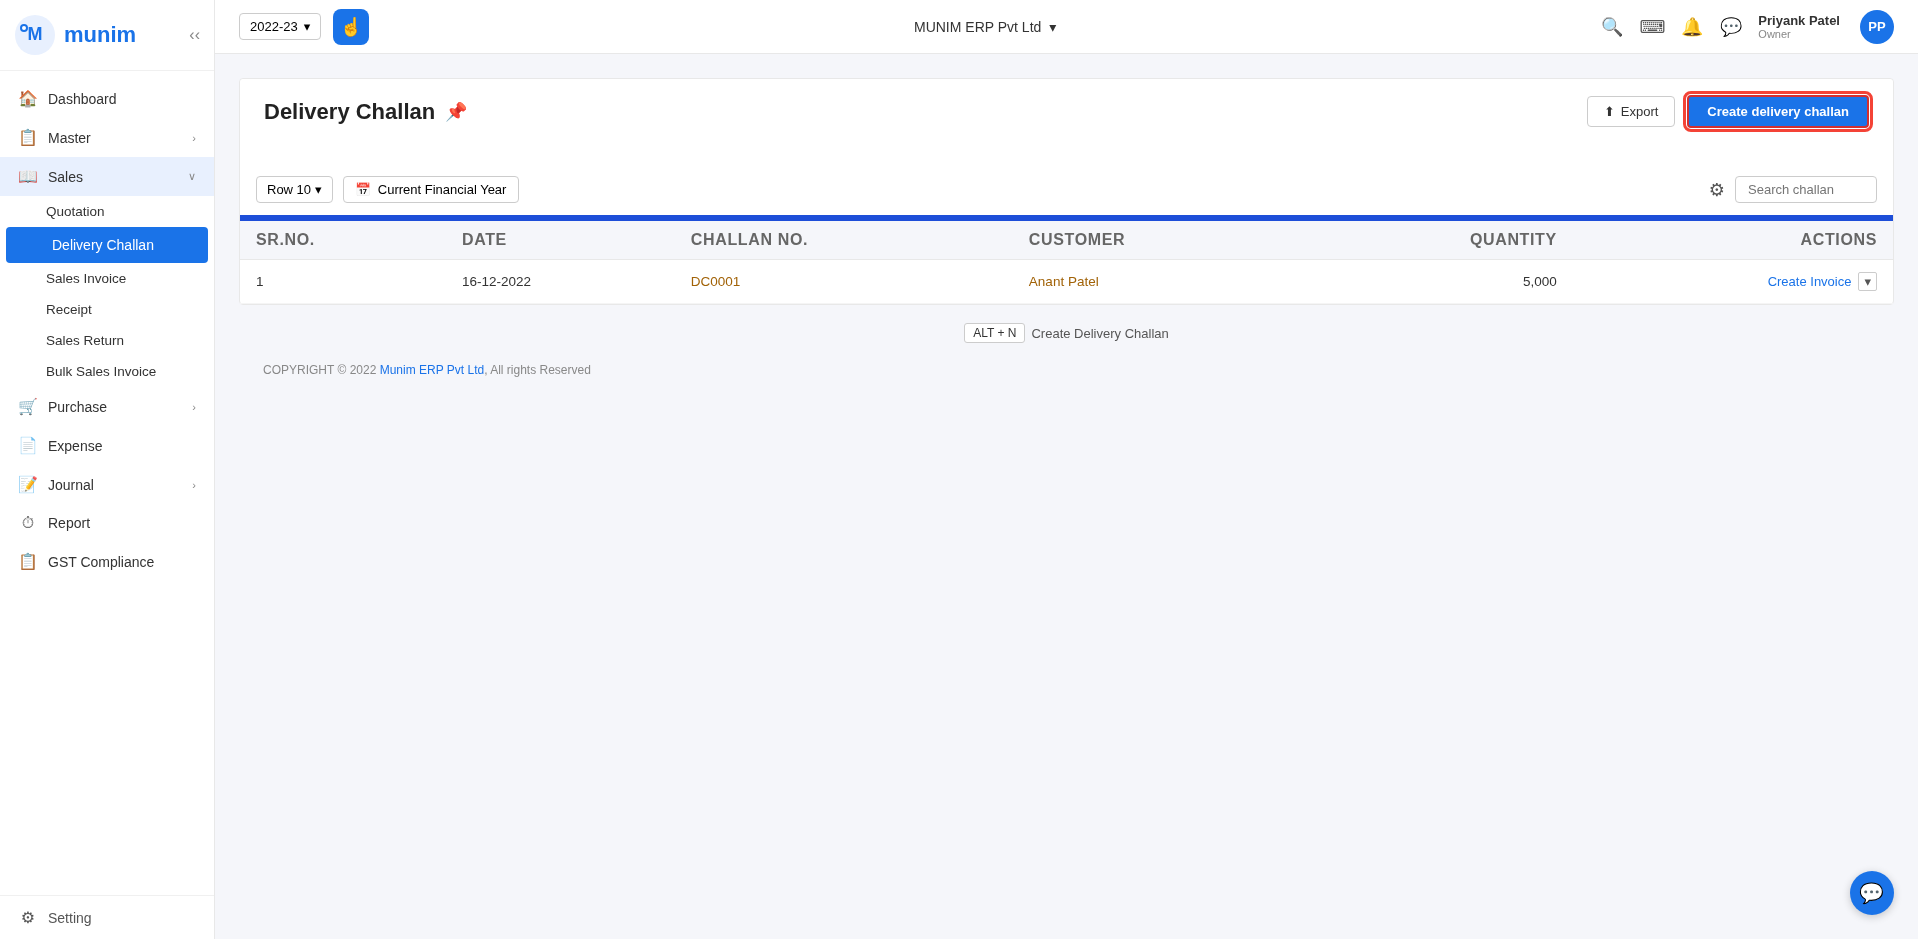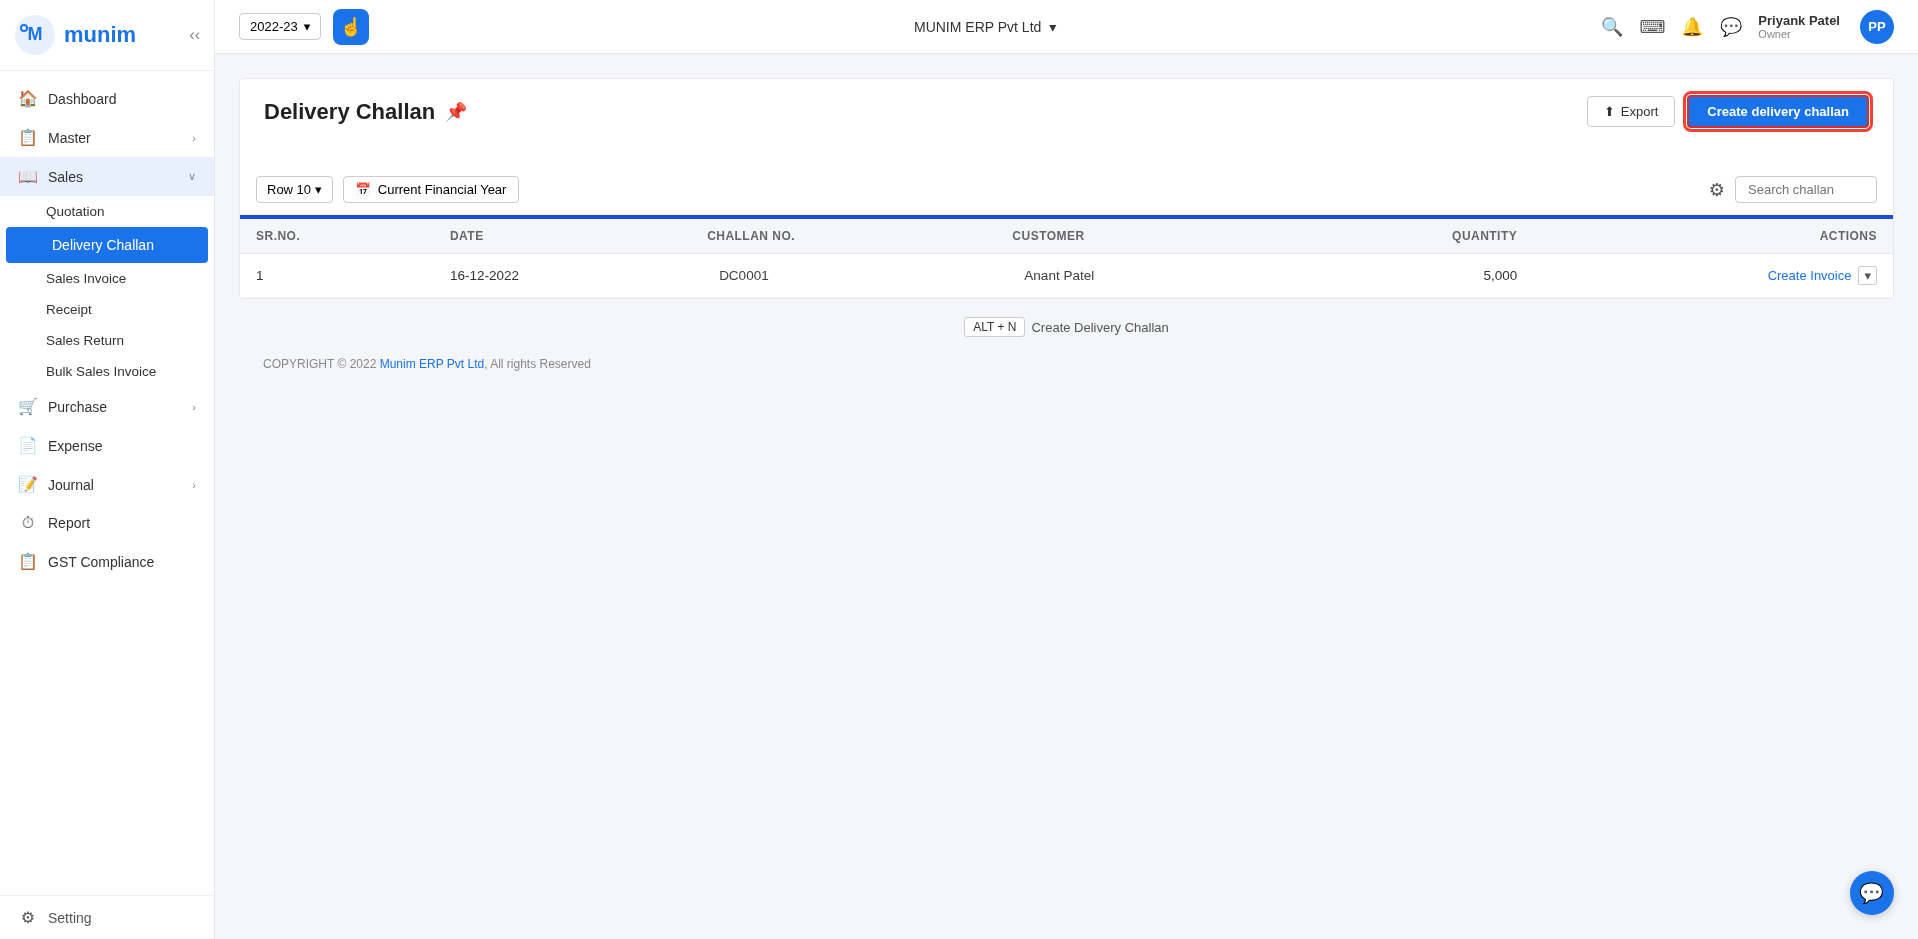--- a/index.html
+++ b/index.html
@@ -176,21 +176,21 @@
       font-size: 13px;
       font-weight: 600;
       outline: 3px solid #f44336;
       outline-offset: 1px;
     }
     .table-toolbar {
       display: flex;
       align-items: center;
       justify-content: space-between;
       padding: 12px 16px;
-      border-bottom: 4px solid #1d4ed8;
+      border-bottom: 6px solid #1d4ed8;
     }
     .table-toolbar-left { display: flex; align-items: center; gap: 10px; }
     .row-selector {
       border: 1px solid #ccc;
       border-radius: 4px;
       padding: 5px 10px;
       font-size: 13px;
       background: #fff;
       cursor: pointer;
       display: flex;
@@ -218,37 +218,37 @@
       width: 142px;
       outline: none;
       color: #aaa;
     }
 
     
     .data-table { width: 100%; border-collapse: collapse; }
     .data-table thead tr { background: #f5f6fa; }
     .data-table th {
       padding: 10px 16px;
-      font-size: 12px;
+      font-size: 16px;
       font-weight: 600;
       color: #666;
       text-align: left;
       text-transform: uppercase;
       letter-spacing: 0.04em;
       border-bottom: 1px solid #e8e8e8;
     }
     .data-table th.right { text-align: right; }
     .data-table td {
       padding: 12px 16px;
       font-size: 13.5px;
       color: #333;
       border-bottom: 1px solid #f5f5f5;
     }
     .data-table td.right { text-align: right; }
-    .data-table td a, .link { color: #404040; text-decoration: none; cursor: pointer; margin-left: 12px; }
+    .data-table td a, .link { color: #a16207; text-decoration: none; cursor: pointer; }
     .actions-cell { display: flex; align-items: center; justify-content: flex-end; gap: 4px; }
     .create-invoice-link { color: #1a73e8; font-size: 13px; cursor: pointer; }
 
     
     .footer-hint {
       display: flex;
       align-items: center;
       justify-content: center;
       gap: 6px;
       padding: 18px 0 8px;

